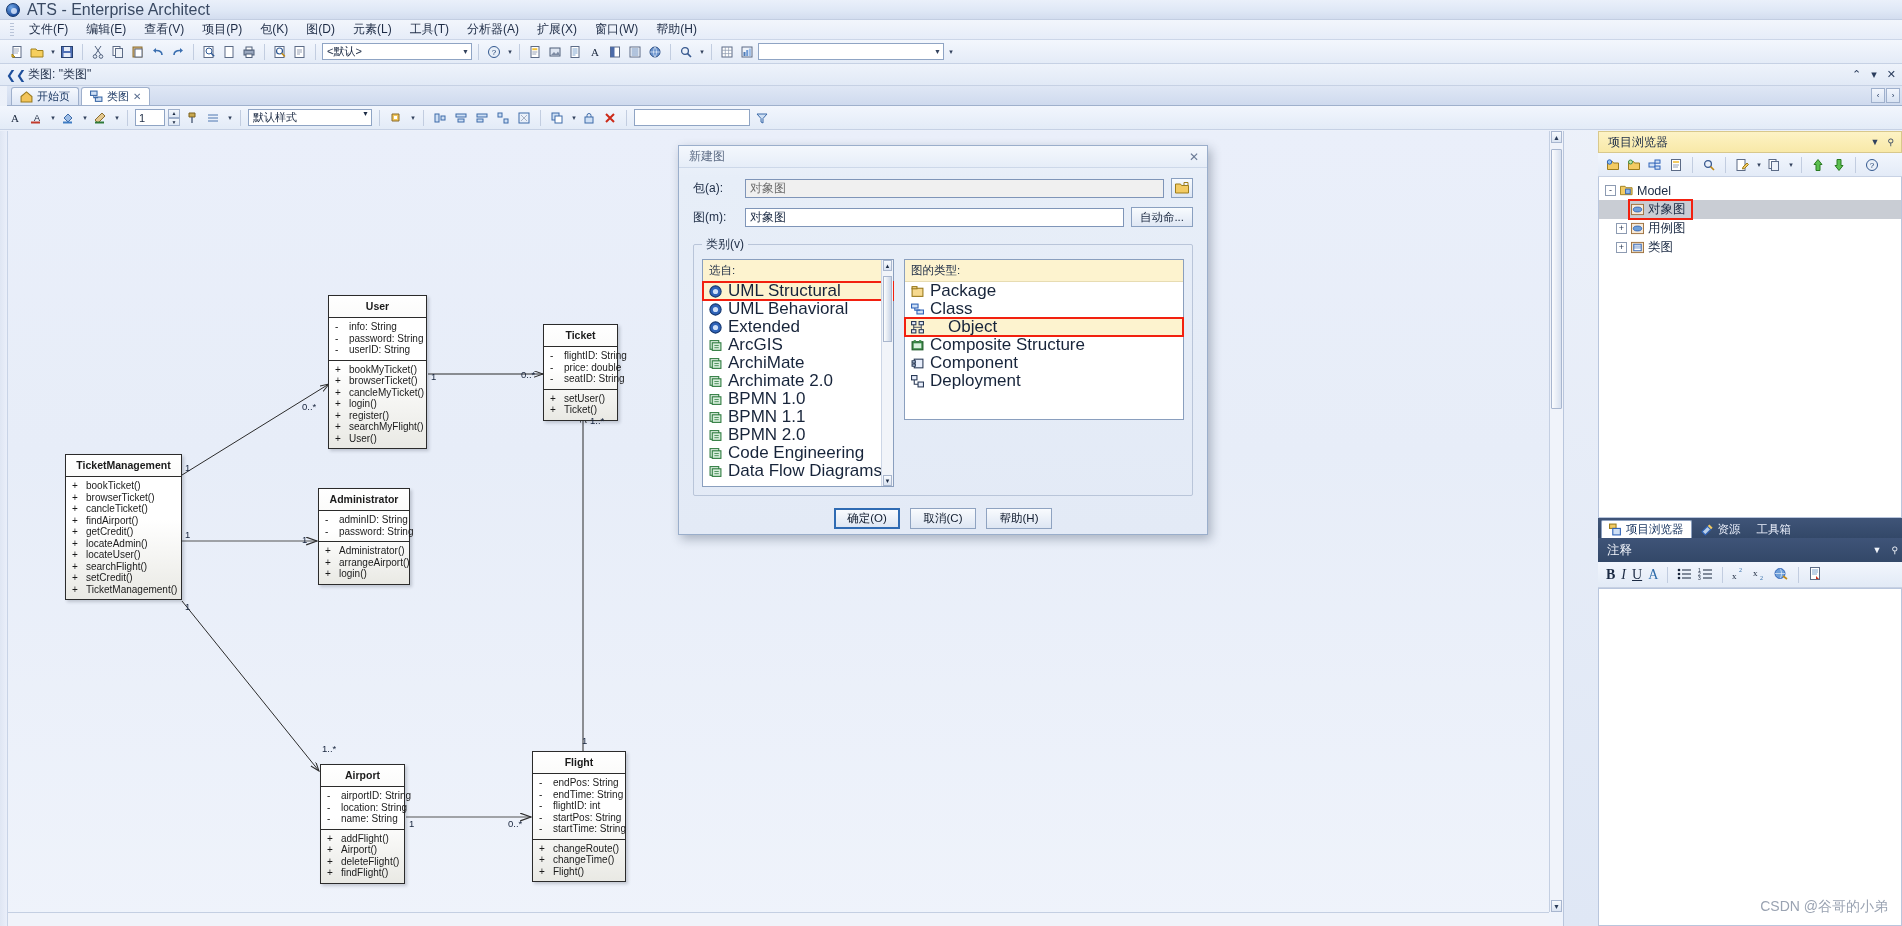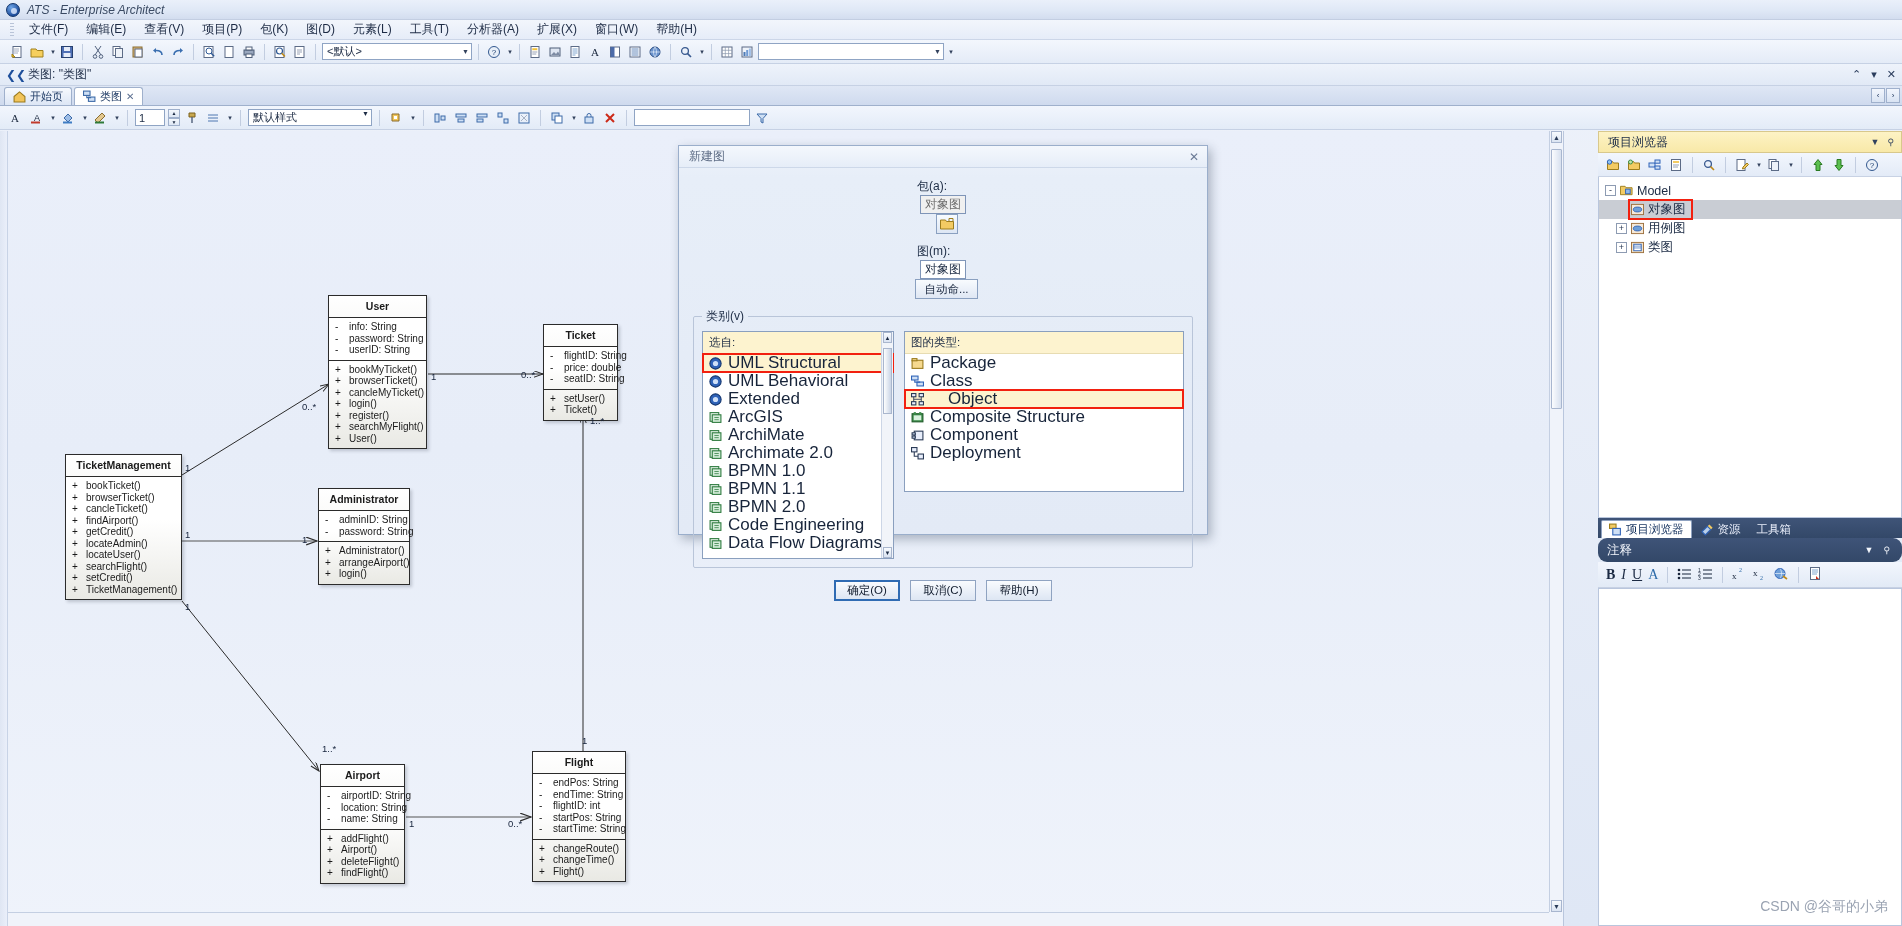--- a/index.html
+++ b/index.html
@@ -18,21 +18,21 @@
   
   .titlebar { height:20px; display:flex; align-items:center; gap:7px;
     padding-left:6px;
     background:linear-gradient(180deg,#eaf0fa 0%,#dfe8f6 55%,#d3ddef 100%);
     border-bottom:1px solid #c3cee2; }
   .app-icon { width:14px; height:14px; border-radius:50%;
     background:radial-gradient(circle at 35% 30%, #6fa6e8, #1f4e9c 70%);
     border:1px solid #11346b; position:relative; }
   .app-icon:after{content:"";position:absolute;left:4px;top:4px;width:6px;height:6px;
     border-radius:50%;background:#dfeaff;opacity:.8;}
-  .title-text { font-size:12px; color:#3a4a63;font-style:italic; }
+  .title-text { font-size:16px; color:#3a4a63; }
 
   
   .menubar { height:20px; display:flex; align-items:center; padding-left:10px;
     background:linear-gradient(180deg,#f2f6fc 0%,#e6ecf8 100%);
     border-bottom:1px solid #ccd6e8; }
   .menubar .grip{width:4px;height:14px;margin-right:6px;
     background:repeating-linear-gradient(180deg,#b9c4d8 0 1px,transparent 1px 3px);}
   .menu-item { padding:2px 9px; font-size:12px; color:#1d2b45; cursor:default; }
 
   
@@ -55,21 +55,21 @@
     background:linear-gradient(180deg,#eef3fb 0%,#e1e9f6 100%);
     border-bottom:1px solid #c6d1e4; position:relative; }
   .nav-arrow { color:#1d4e9b; font-size:12px; width:14px; text-align:center; }
   .doc-title { font-size:12px; color:#25334d; }
   .dochdr .right { position:absolute; right:6px; display:flex; gap:10px; align-items:center; }
   .dochdr .right span { color:#2a3c5c; font-size:11px; }
 
   
   .tabbar { height:20px; display:flex; align-items:center; padding-left:4px;
     background:linear-gradient(180deg,#dfe7f5,#cfdaee);
-    border-bottom:1px solid #9fb0cc; position:relative; }
+    border-bottom:1px solid #9fb0cc; position:relative;margin-left:7px; }
   .tab { height:18px; display:flex; align-items:center; gap:4px; padding:0 8px;
     font-size:11px; border:1px solid #9fb0cc; border-bottom:none;
     border-radius:3px 3px 0 0; margin-right:2px;
     background:linear-gradient(180deg,#f6f9fe,#dde6f5); color:#16335f; }
   .tab.active { background:#ffffff; font-weight:normal; }
   .tab .x { font-size:10px; color:#5a6e90; }
   .tabbar .scrollers { position:absolute; right:2px; bottom:2px; display:flex; gap:1px; }
   .tabbar .scrollers div { width:14px;height:15px;border:1px solid #9fb0cc;
     background:linear-gradient(180deg,#f2f6fd,#d9e3f3);font-size:8px;
     display:flex;align-items:center;justify-content:center;color:#21375d;}
@@ -122,21 +122,21 @@
   
   .dialog { position:absolute; left:678px; top:145px; width:530px; height:390px;
     background:linear-gradient(180deg,#eef3fb 0%,#e7eef8 8%,#e3eaf6 100%);
     border:1px solid #9aaecb; box-shadow:3px 4px 10px rgba(20,35,60,.3); }
   .dlg-title { height:22px; display:flex; align-items:center; justify-content:space-between;
     padding:0 8px 0 10px;
     background:linear-gradient(180deg,#f4f8fd 0%,#e6edf8 100%);
     border-bottom:1px solid #cdd8e9; color:#5e6d86; font-size:12px; }
   .dlg-close { font-size:12px; color:#6b7b96; cursor:default; }
   .dlg-body { padding:10px 14px 0 14px; }
-  .frow { display:flex; align-items:center; margin-bottom:9px;flex-direction:column; }
+  .frow { display:flex; align-items:center; margin-bottom:9px; }
   .flabel { width:52px; font-size:12px; color:#1d2c45; }
   .finput { height:19px; border:1px solid #7f95b8; background:#fff; flex:1;
     padding:0 4px; display:flex; align-items:center; font-size:12px; }
   .finput.disabled { background:#f0f0f0; color:#6c6c6c; }
   .fbtn-sq { width:22px; height:20px; margin-left:7px;
     background:linear-gradient(180deg,#f8fbfe,#dde6f4); border:1px solid #8aa0c0;
     display:flex; align-items:center; justify-content:center; }
   .fbtn-wide { margin-left:7px; height:20px; padding:0 8px;
     background:linear-gradient(180deg,#f8fbfe,#dfe7f4); border:1px solid #8aa0c0;
     font-size:11.5px; display:flex; align-items:center; color:#16243c; }
@@ -184,22 +184,22 @@
     font-size:9px; line-height:9px; display:flex; align-items:center; justify-content:center;
     color:#2a3a56; flex:none; }
   .tspacer { width:11px; flex:none; }
   .bottom-tabs { height:20px; display:flex; align-items:flex-end; gap:2px; padding-left:3px;
     background:linear-gradient(180deg,#3f5478,#334868); }
   .btab { height:18px; display:flex; align-items:center; gap:4px; padding:0 7px;
     font-size:11.5px; color:#e9eefa; }
   .btab.active { background:#fff; color:#16335f; border:1px solid #8fa2c0; border-bottom:none;
     border-radius:2px 2px 0 0; }
   .notes-title { height:24px; display:flex; align-items:center; justify-content:space-between;
-    padding:0 12px 0 9px; background:linear-gradient(180deg,#3f5478,#334868);
-    color:#f2f5fb; font-size:12.5px;border-radius:9px; }
+    padding:0 4px 0 9px; background:linear-gradient(180deg,#3f5478,#334868);
+    color:#f2f5fb; font-size:12.5px; }
   .notes-tb { height:26px; display:flex; align-items:center; gap:6px; padding-left:8px;
     background:linear-gradient(180deg,#f2f6fd,#e2eaf6); border-bottom:1px solid #c7d1e3; }
   .notes-tb .g { width:1px; height:16px; background:#c2cde0; margin:0 3px; }
   .notes-area { flex:1; background:#fff; border:1px solid #b9c6dd; }
 
   .wm { position:absolute; right:14px; bottom:10px; color:#9aa3b2; font-size:14px; }
   .icon-sq { width:13px; height:13px; flex:none; }
 </style>
 </head>
 <body>

